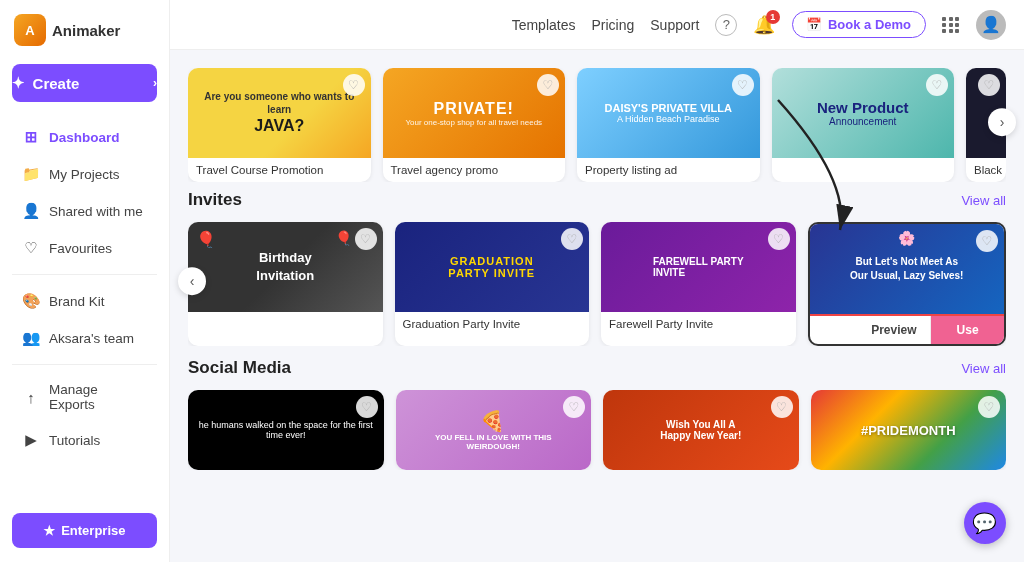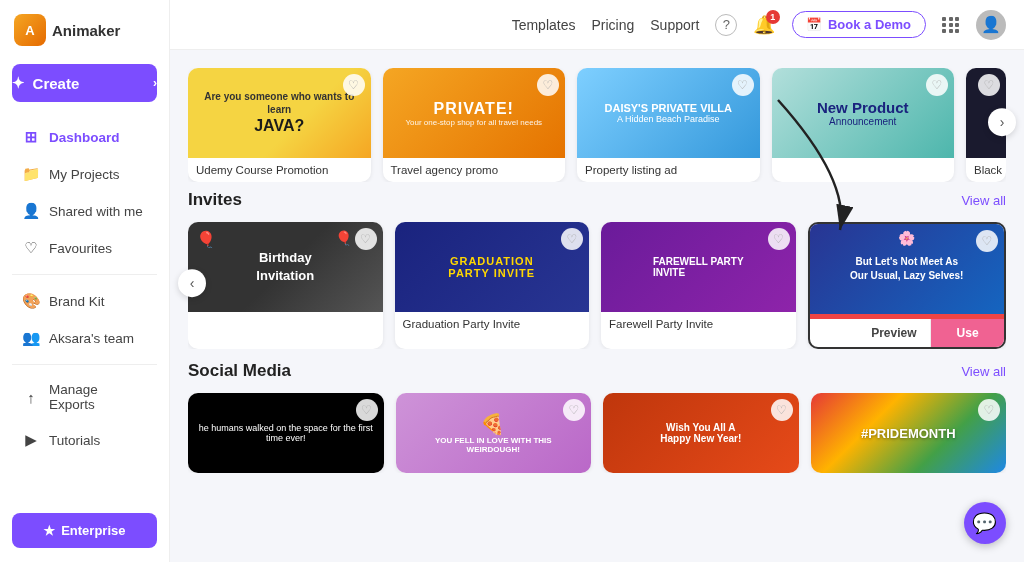--- a/index.html
+++ b/index.html
@@ -201,21 +201,21 @@
     
     .row-wrapper { position: relative; }
 
     
     .card.highlighted {
       border: 2px solid #333;
       z-index: 5;
     }
     .card-actions {
       display: flex;
-      border-top: 5px solid #ef4444;
+      border-top: 2px solid #ef4444;
       padding-left: 48px;
     }
     .card-actions .preview-btn {
       flex: 1;
       padding: 7px 0;
       font-size: 12px;
       font-weight: 600;
       color: #444;
       background: #fff;
       border: none;
@@ -366,21 +366,21 @@
 
     <div class="row-wrapper" style="margin-bottom: 4px;">
       <div class="cards-row" style="margin-top: 6px;">
         <div class="card">
           <div class="card-thumb thumb-java">
             <div class="card-text-overlay">
               <span style="font-size:10px; color:#333; font-weight:600; text-align:center; line-height:1.3;">Are you someone who wants to learn<br><span style="font-size:16px; font-weight:900; color:#1a1a1a;">JAVA?</span></span>
             </div>
             <div class="card-heart">♡</div>
           </div>
-          <div class="card-label">Udemy Course Promotion</div>
+          <div class="card-label">Travel Course Promotion</div>
         </div>
 
         <div class="card">
           <div class="card-thumb thumb-travel">
             <div class="card-text-overlay">
               <span style="font-size:16px; font-weight:900; color:#fff; letter-spacing:1px;">PRIVATE!</span>
               <span style="font-size:8px; color:#fff; opacity:0.9;">Your one-stop shop for all travel needs</span>
             </div>
             <div class="card-heart">♡</div>
           </div>

